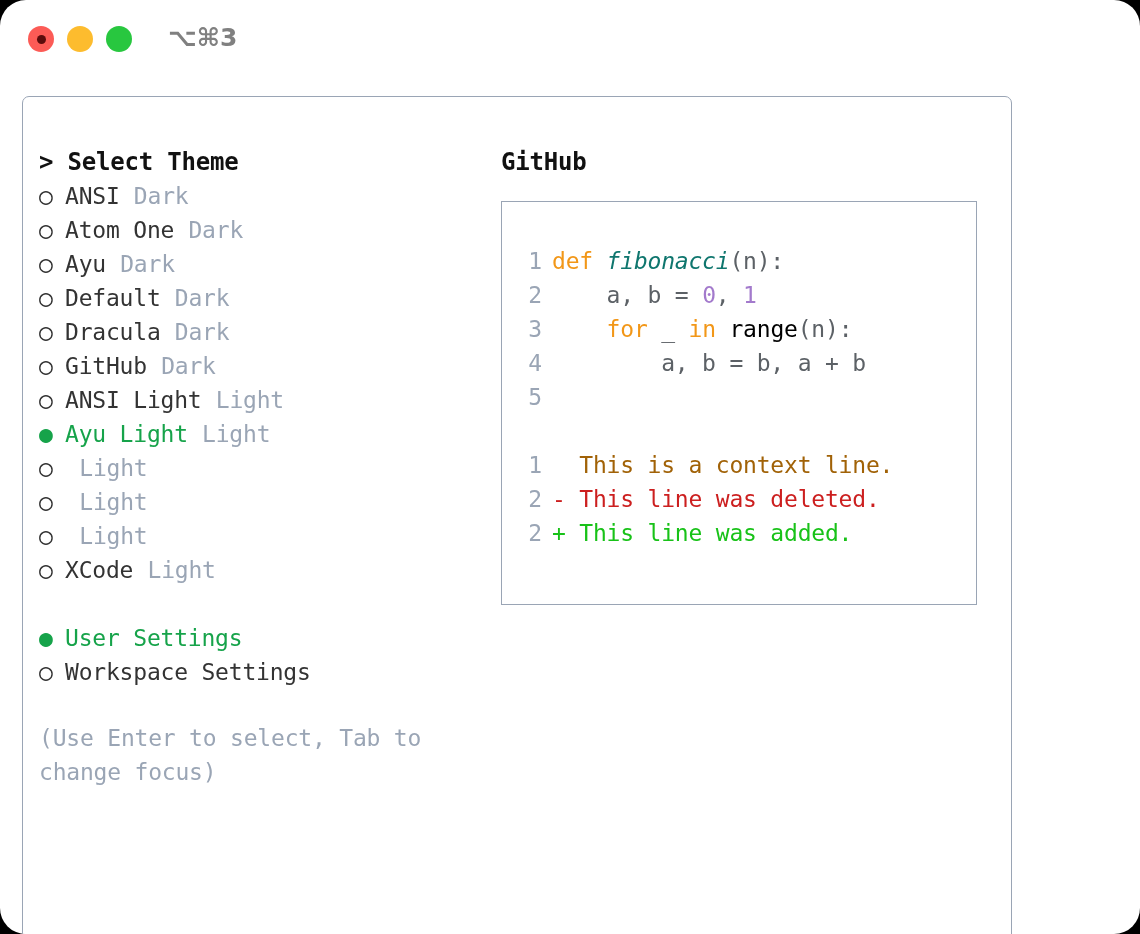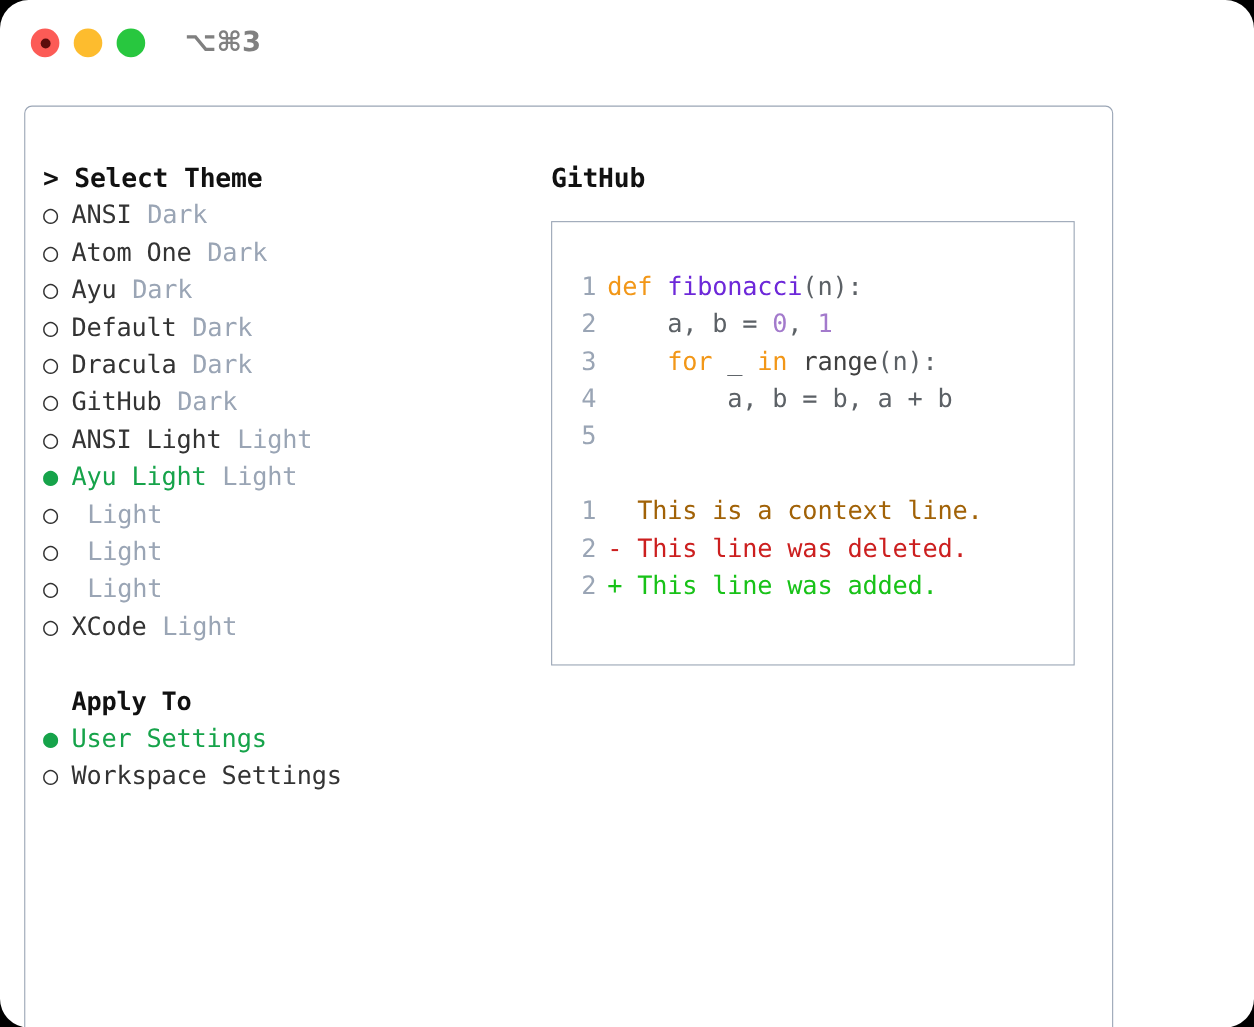--- a/index.html
+++ b/index.html
@@ -205,22 +205,22 @@
     width: 24px;
     flex: 0 0 24px;
     text-align: right;
     color: #9aa5b5;
     margin-right: 10px;
   }
   .code-text { white-space: pre; }
 
   
   .tok-kw    { color: #f29718; }
-  .tok-fn    { color: #6d28d9; }
-  .tok-call  { color: #404040; }
+  .tok-fn    { color: #0f766e; font-style: italic; }
+  .tok-call  { color: #000000; }
   .tok-num   { color: #a37acc; }
   .tok-plain { color: #5c6166; }
   .tok-punc  { color: #5c6166; }
 
   .diff-gap { height: 34px; }
   .diff-context { color: #a16207; }
   .diff-del     { color: #cc1f1f; }
   .diff-add     { color: #18c218; }
 </style>
 </head>
@@ -256,27 +256,27 @@
             <div class="opt-row mono"><span class="marker off">○</span><span class="opt-label">ANSI Light</span><span class="opt-tag">Light</span></div>
             <div class="opt-row mono selected"><span class="marker on">●</span><span class="opt-label">Ayu Light</span><span class="opt-tag">Light</span></div>
             <div class="opt-row mono"><span class="marker off">○</span><span class="opt-tag">Light</span></div>
             <div class="opt-row mono"><span class="marker off">○</span><span class="opt-tag">Light</span></div>
             <div class="opt-row mono"><span class="marker off">○</span><span class="opt-tag">Light</span></div>
             <div class="opt-row mono"><span class="marker off">○</span><span class="opt-label">XCode</span><span class="opt-tag">Light</span></div>
           </div>
 
         <div class="spacer-block"></div>
 
-        <div class="group-heading mono">Apply To</div>
 
         <div id="apply-list">
             <div class="opt-row mono selected"><span class="marker on">●</span><span class="opt-label">User Settings</span></div>
             <div class="opt-row mono"><span class="marker off">○</span><span class="opt-label">Workspace Settings</span></div>
           </div>
 
+        <div id="hint" class="mono">(Use Enter to select, Tab to change focus)</div>
       </div>
 
       <div id="right-col">
         <div id="preview-heading" class="mono">GitHub</div>
 
         <div id="preview-box">
           <div id="code-area">
             <div id="code-lines">
                 <div class="code-line mono"><span class="lineno">1</span><span class="code-text"><span class="tok-kw">def </span><span class="tok-fn">fibonacci</span><span class="tok-punc">(n):</span></span></div>
                 <div class="code-line mono"><span class="lineno">2</span><span class="code-text"><span class="tok-plain">    a, b = </span><span class="tok-num">0</span><span class="tok-plain">, </span><span class="tok-num">1</span></span></div>

